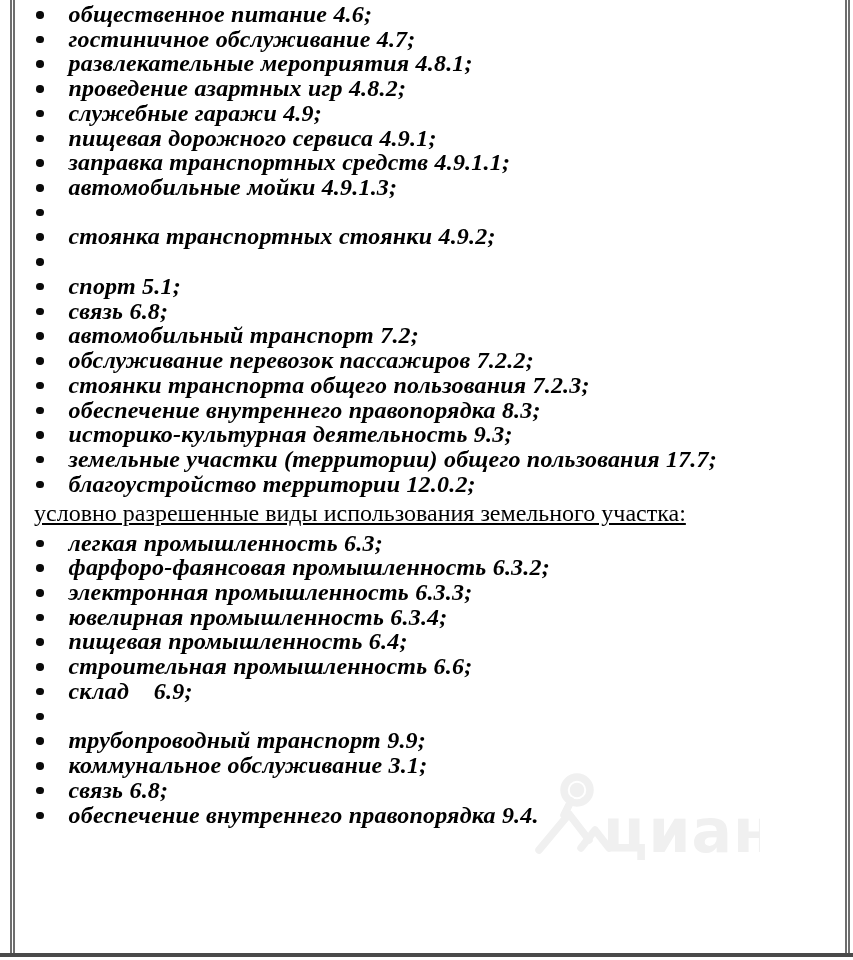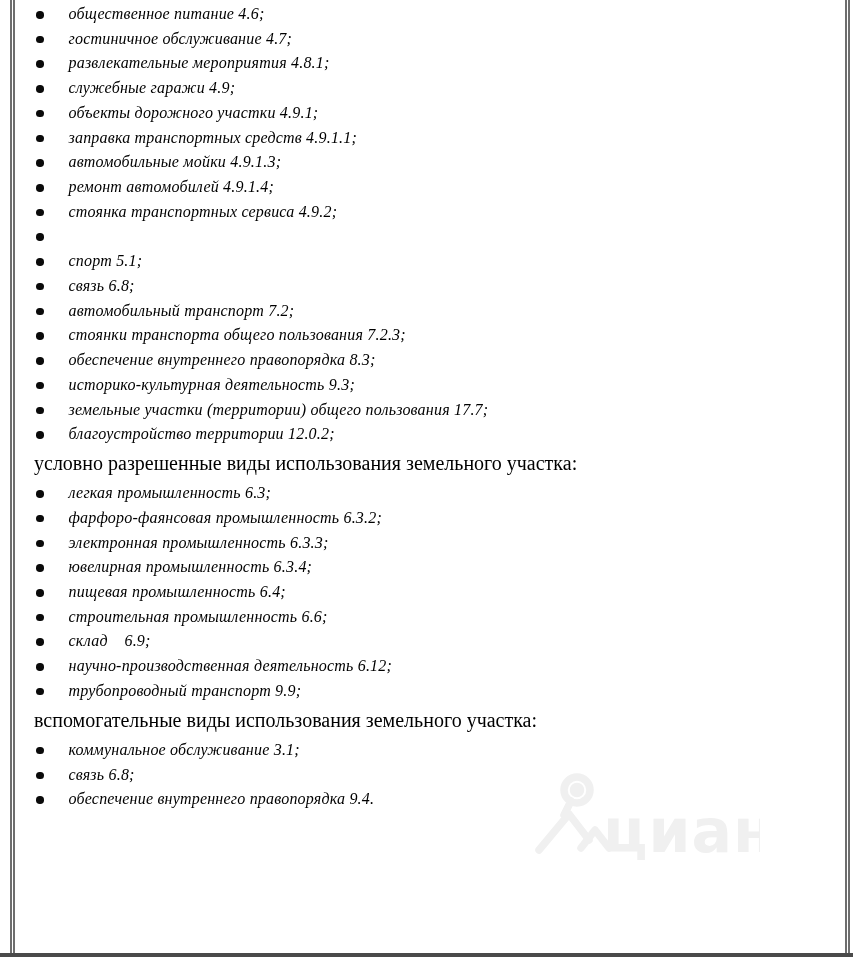--- a/index.html
+++ b/index.html
@@ -39,32 +39,33 @@
     white-space: nowrap;
   }
   .bullet {
     flex: none;
     width: 7.5px; height: 7.5px;
     border-radius: 50%;
     background: #0a0a0a;
     margin: 9px 25px 0 2px;
   }
   .itext {
-    font-size: 16px;
-    font-weight: 400;
+    font-size: 24px;
+    font-weight: 700;
     font-style: italic;
     letter-spacing: 0.2px;
   }
   p.para {
     margin: 4.5px 0 5px 0;
-    font-size: 20px;
+    font-size: 24px;
     font-weight: 400;
     font-style: normal;
     line-height: 24.72px;
     white-space: nowrap;
+    text-decoration: underline;
   }
   .watermark {
     position: absolute;
     left: 535px; top: 758px;
     width: 225px; height: 104px;
     z-index: 0;
     pointer-events: none;
   }
   .clipped-fragment {
     position: absolute;
@@ -104,56 +105,63 @@
       <li class="bitem">
         <span class="bullet"></span>
         <span class="itext">гостиничное обслуживание 4.7;</span>
       </li>
       <li class="bitem">
         <span class="bullet"></span>
         <span class="itext">развлекательные мероприятия 4.8.1;</span>
       </li>
       <li class="bitem">
         <span class="bullet"></span>
+        <span class="itext">проведение азартных игр 4.8.2;</span>
+      </li>
+      <li class="bitem">
+        <span class="bullet"></span>
         <span class="itext">служебные гаражи 4.9;</span>
       </li>
       <li class="bitem">
         <span class="bullet"></span>
-        <span class="itext">объекты дорожного участки 4.9.1;</span>
+        <span class="itext">пищевая дорожного сервиса 4.9.1;</span>
       </li>
       <li class="bitem">
         <span class="bullet"></span>
         <span class="itext">заправка транспортных средств 4.9.1.1;</span>
       </li>
       <li class="bitem">
         <span class="bullet"></span>
         <span class="itext">автомобильные мойки 4.9.1.3;</span>
       </li>
       <li class="bitem">
         <span class="bullet"></span>
-        <span class="itext">ремонт автомобилей 4.9.1.4;</span>
-      </li>
-      <li class="bitem">
-        <span class="bullet"></span>
-        <span class="itext">стоянка транспортных сервиса 4.9.2;</span>
+      </li>
+      <li class="bitem">
+        <span class="bullet"></span>
+        <span class="itext">стоянка транспортных стоянки 4.9.2;</span>
       </li>
       <li class="bitem">
         <span class="bullet"></span>
       </li>
       <li class="bitem">
         <span class="bullet"></span>
         <span class="itext">спорт 5.1;</span>
       </li>
       <li class="bitem">
         <span class="bullet"></span>
         <span class="itext">связь 6.8;</span>
       </li>
       <li class="bitem">
         <span class="bullet"></span>
         <span class="itext">автомобильный транспорт 7.2;</span>
+      </li>
+      <li class="bitem">
+        <span class="bullet"></span>
+        <span class="itext">обслуживание перевозок пассажиров 7.2.2;</span>
       </li>
       <li class="bitem">
         <span class="bullet"></span>
         <span class="itext">стоянки транспорта общего пользования 7.2.3;</span>
       </li>
       <li class="bitem">
         <span class="bullet"></span>
         <span class="itext">обеспечение внутреннего правопорядка 8.3;</span>
       </li>
       <li class="bitem">
@@ -194,28 +202,26 @@
       <li class="bitem">
         <span class="bullet"></span>
         <span class="itext">строительная промышленность 6.6;</span>
       </li>
       <li class="bitem">
         <span class="bullet"></span>
         <span class="itext">склад&nbsp;&nbsp;&nbsp; 6.9;</span>
       </li>
       <li class="bitem">
         <span class="bullet"></span>
-        <span class="itext">научно-производственная деятельность 6.12;</span>
       </li>
       <li class="bitem">
         <span class="bullet"></span>
         <span class="itext">трубопроводный транспорт 9.9;</span>
       </li>
     </ul>
-    <p class="para">вспомогательные виды использования земельного участка:</p>
     <ul class="blist">
       <li class="bitem">
         <span class="bullet"></span>
         <span class="itext">коммунальное обслуживание 3.1;</span>
       </li>
       <li class="bitem">
         <span class="bullet"></span>
         <span class="itext">связь 6.8;</span>
       </li>
       <li class="bitem">

